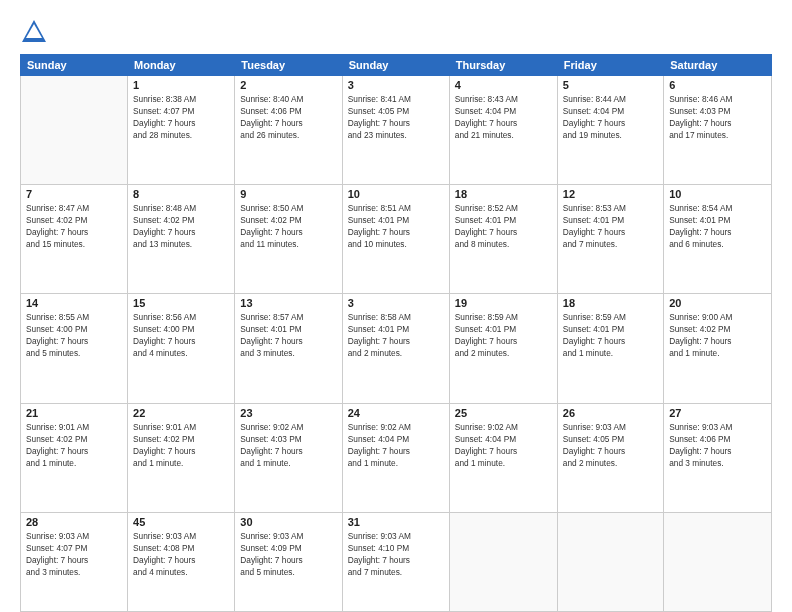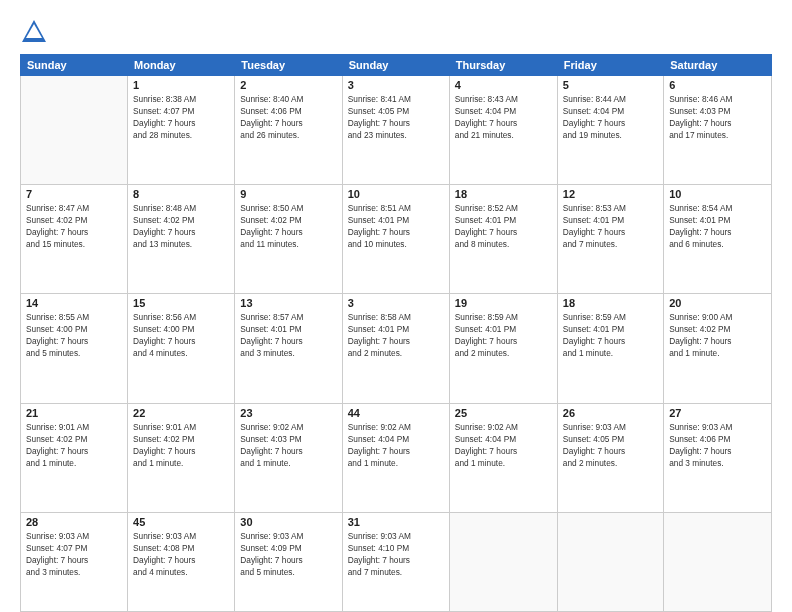--- a/index.html
+++ b/index.html
@@ -229,21 +229,21 @@
           </td>
           <td>
             <span class="day-num">22</span>
             <div class="day-info">Sunrise: 9:01 AM<br>Sunset: 4:02 PM<br>Daylight: 7 hours<br>and 1 minute.</div>
           </td>
           <td>
             <span class="day-num">23</span>
             <div class="day-info">Sunrise: 9:02 AM<br>Sunset: 4:03 PM<br>Daylight: 7 hours<br>and 1 minute.</div>
           </td>
           <td>
-            <span class="day-num">44</span>
+            <span class="day-num">24</span>
             <div class="day-info">Sunrise: 9:02 AM<br>Sunset: 4:04 PM<br>Daylight: 7 hours<br>and 1 minute.</div>
           </td>
           <td>
             <span class="day-num">25</span>
             <div class="day-info">Sunrise: 9:02 AM<br>Sunset: 4:04 PM<br>Daylight: 7 hours<br>and 1 minute.</div>
           </td>
           <td>
             <span class="day-num">26</span>
             <div class="day-info">Sunrise: 9:03 AM<br>Sunset: 4:05 PM<br>Daylight: 7 hours<br>and 2 minutes.</div>
           </td>

